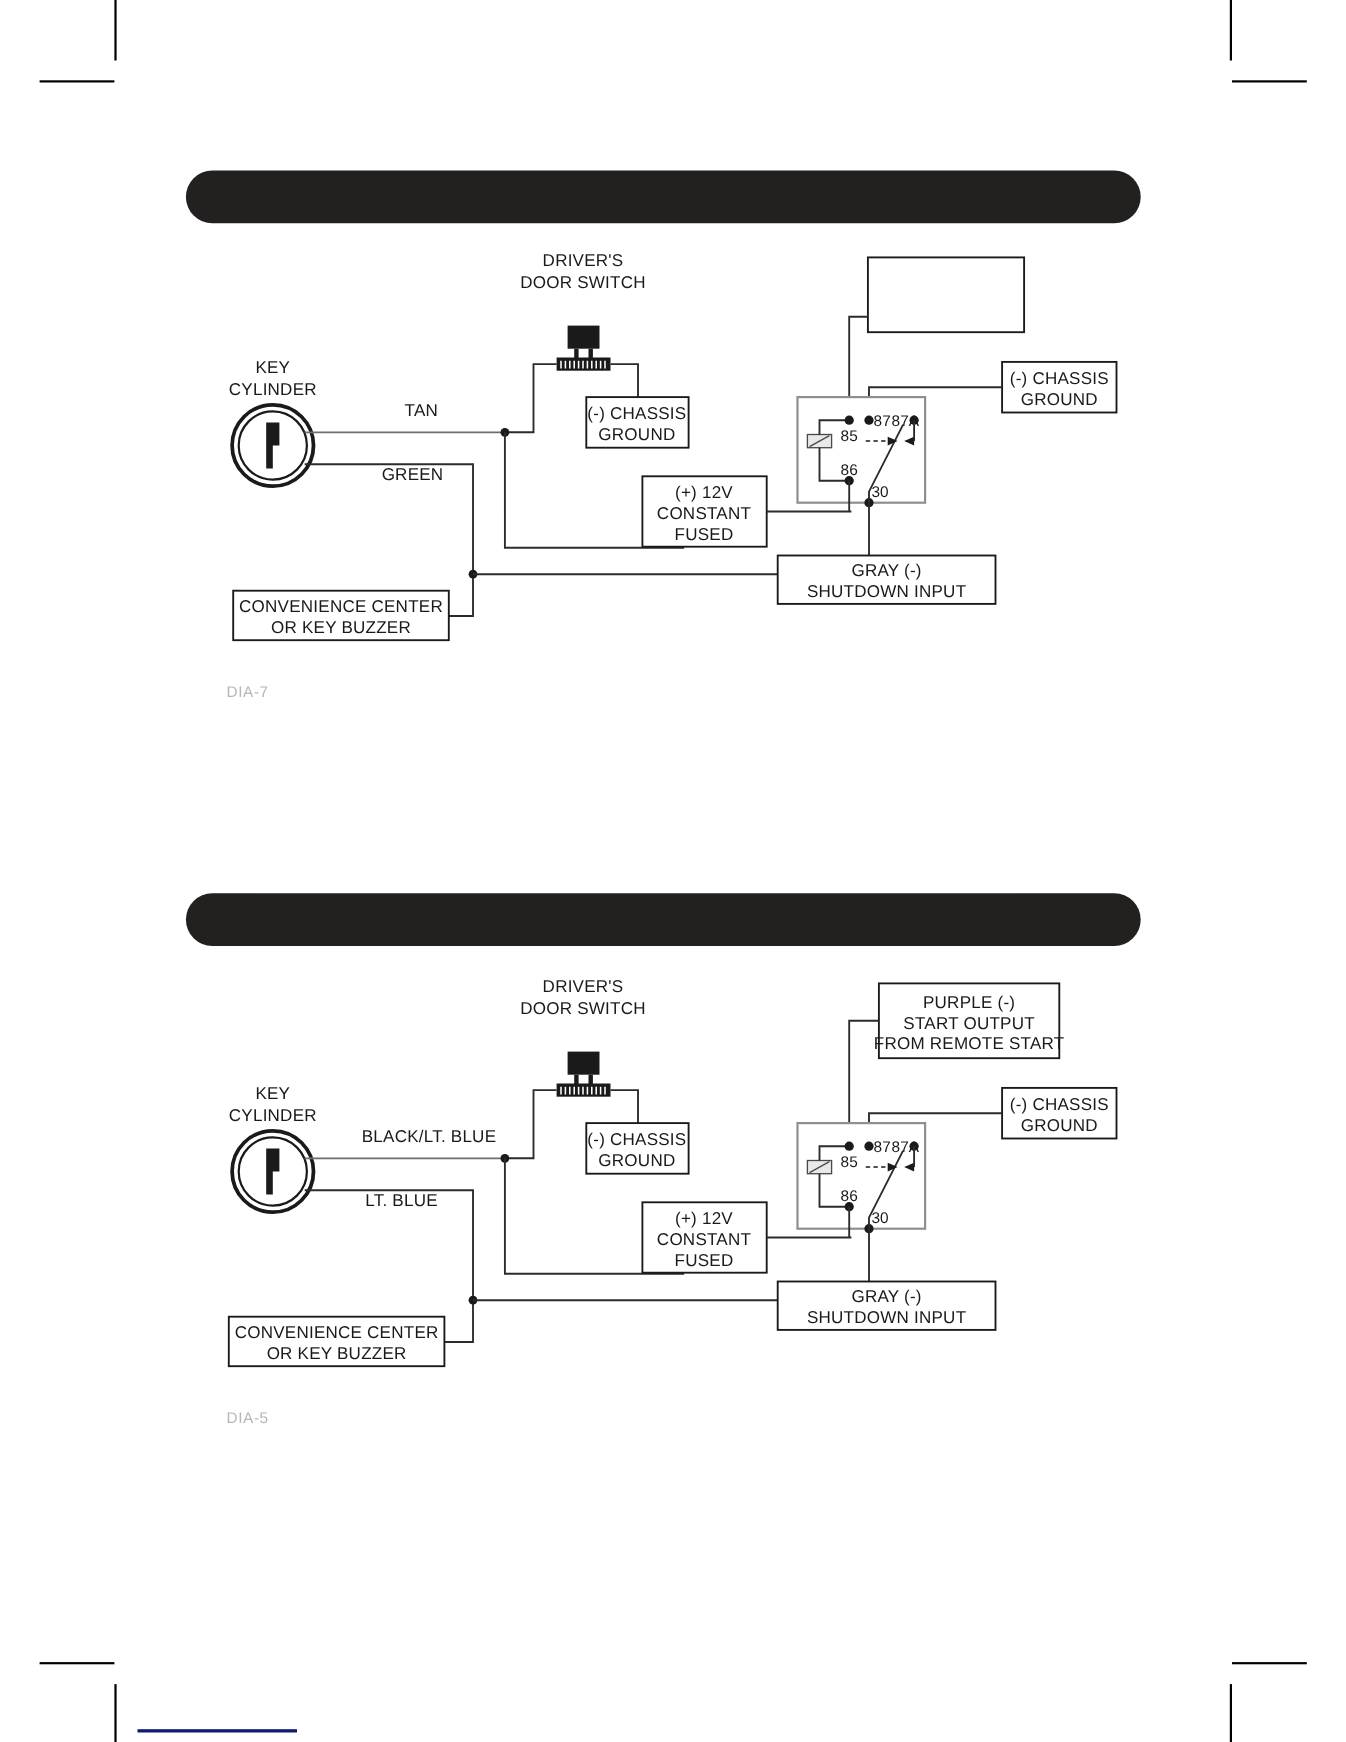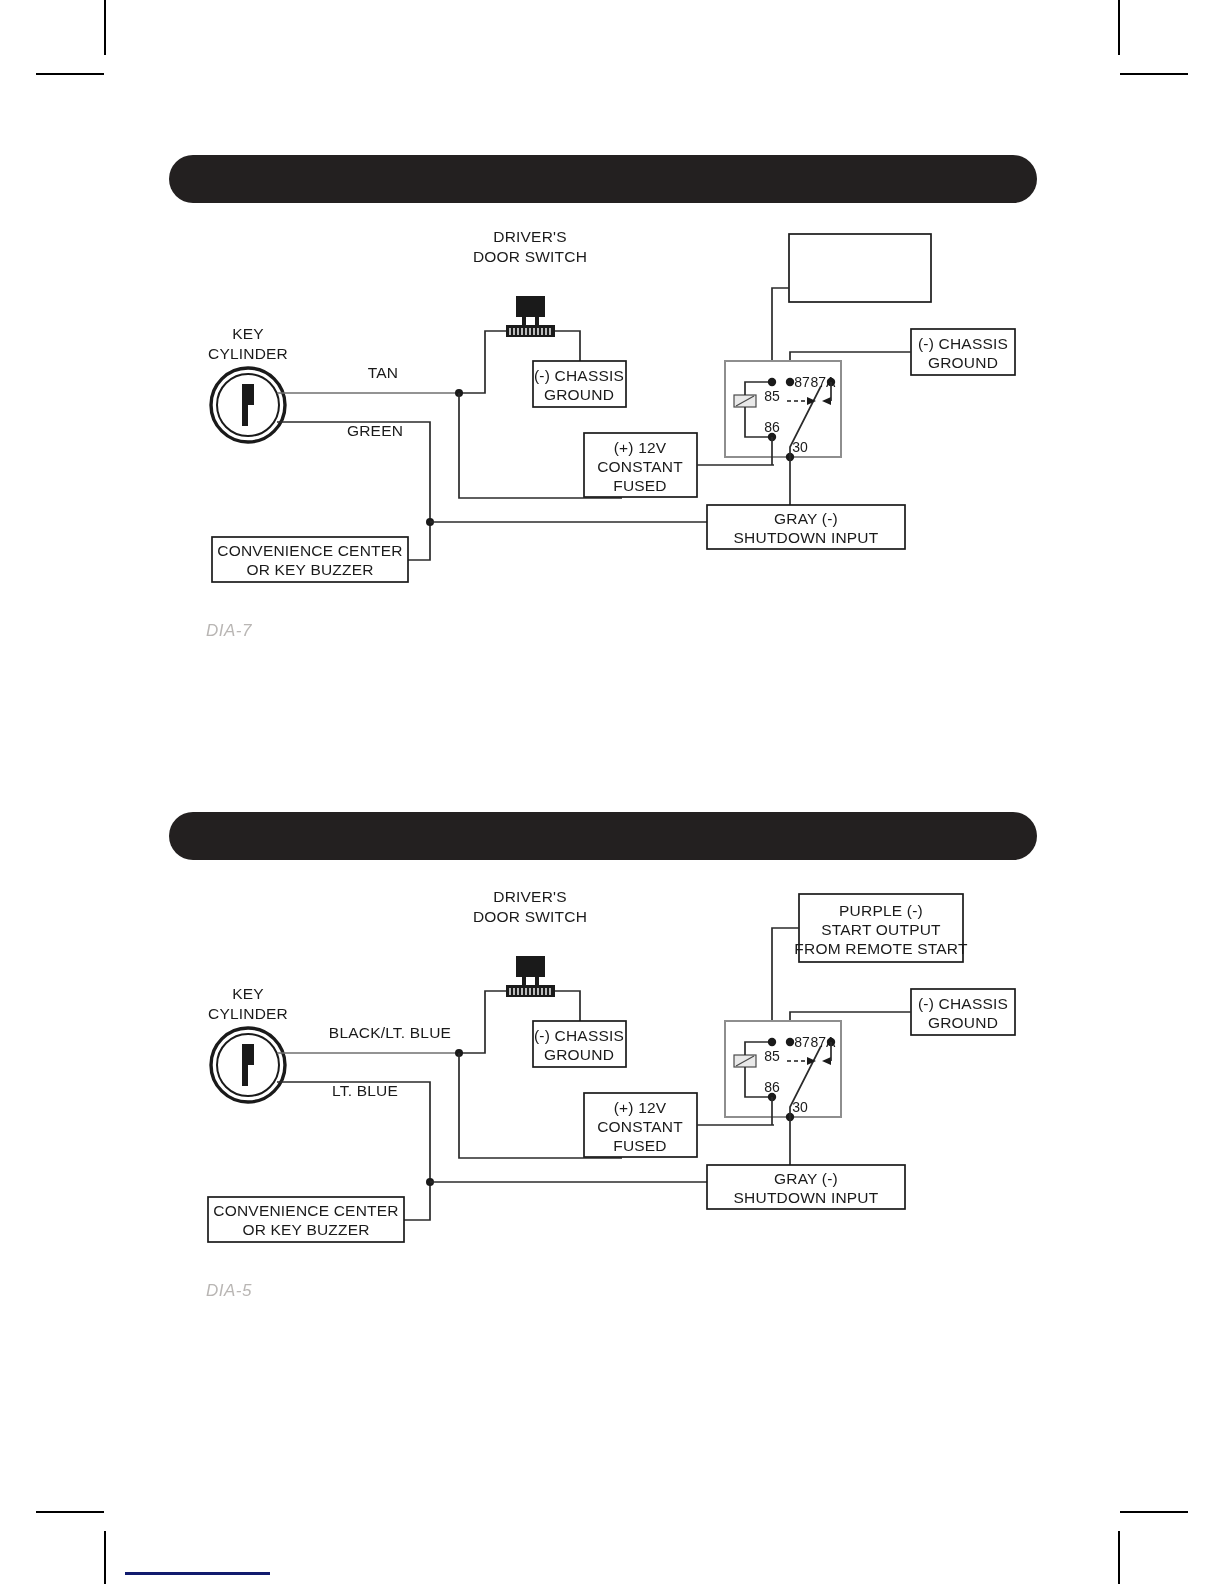--- a/index.html
+++ b/index.html
@@ -42,24 +42,23 @@
   .figure {
     position: absolute;
   }
   .figure svg {
     display: block;
   }
 
   .dia-id {
     position: absolute;
     font-family: "Liberation Sans", sans-serif;
-    font-size: 17px;
+    font-size: 14px;
     color: #b9b6b4;
     letter-spacing: 0.5px;
-    font-style: italic;
   }
 
   text {
     font-family: "Liberation Sans", sans-serif;
     fill: #1a1a1a;
   }
   .lbl {
     font-size: 15.5px;
     letter-spacing: 0.2px;
   }

